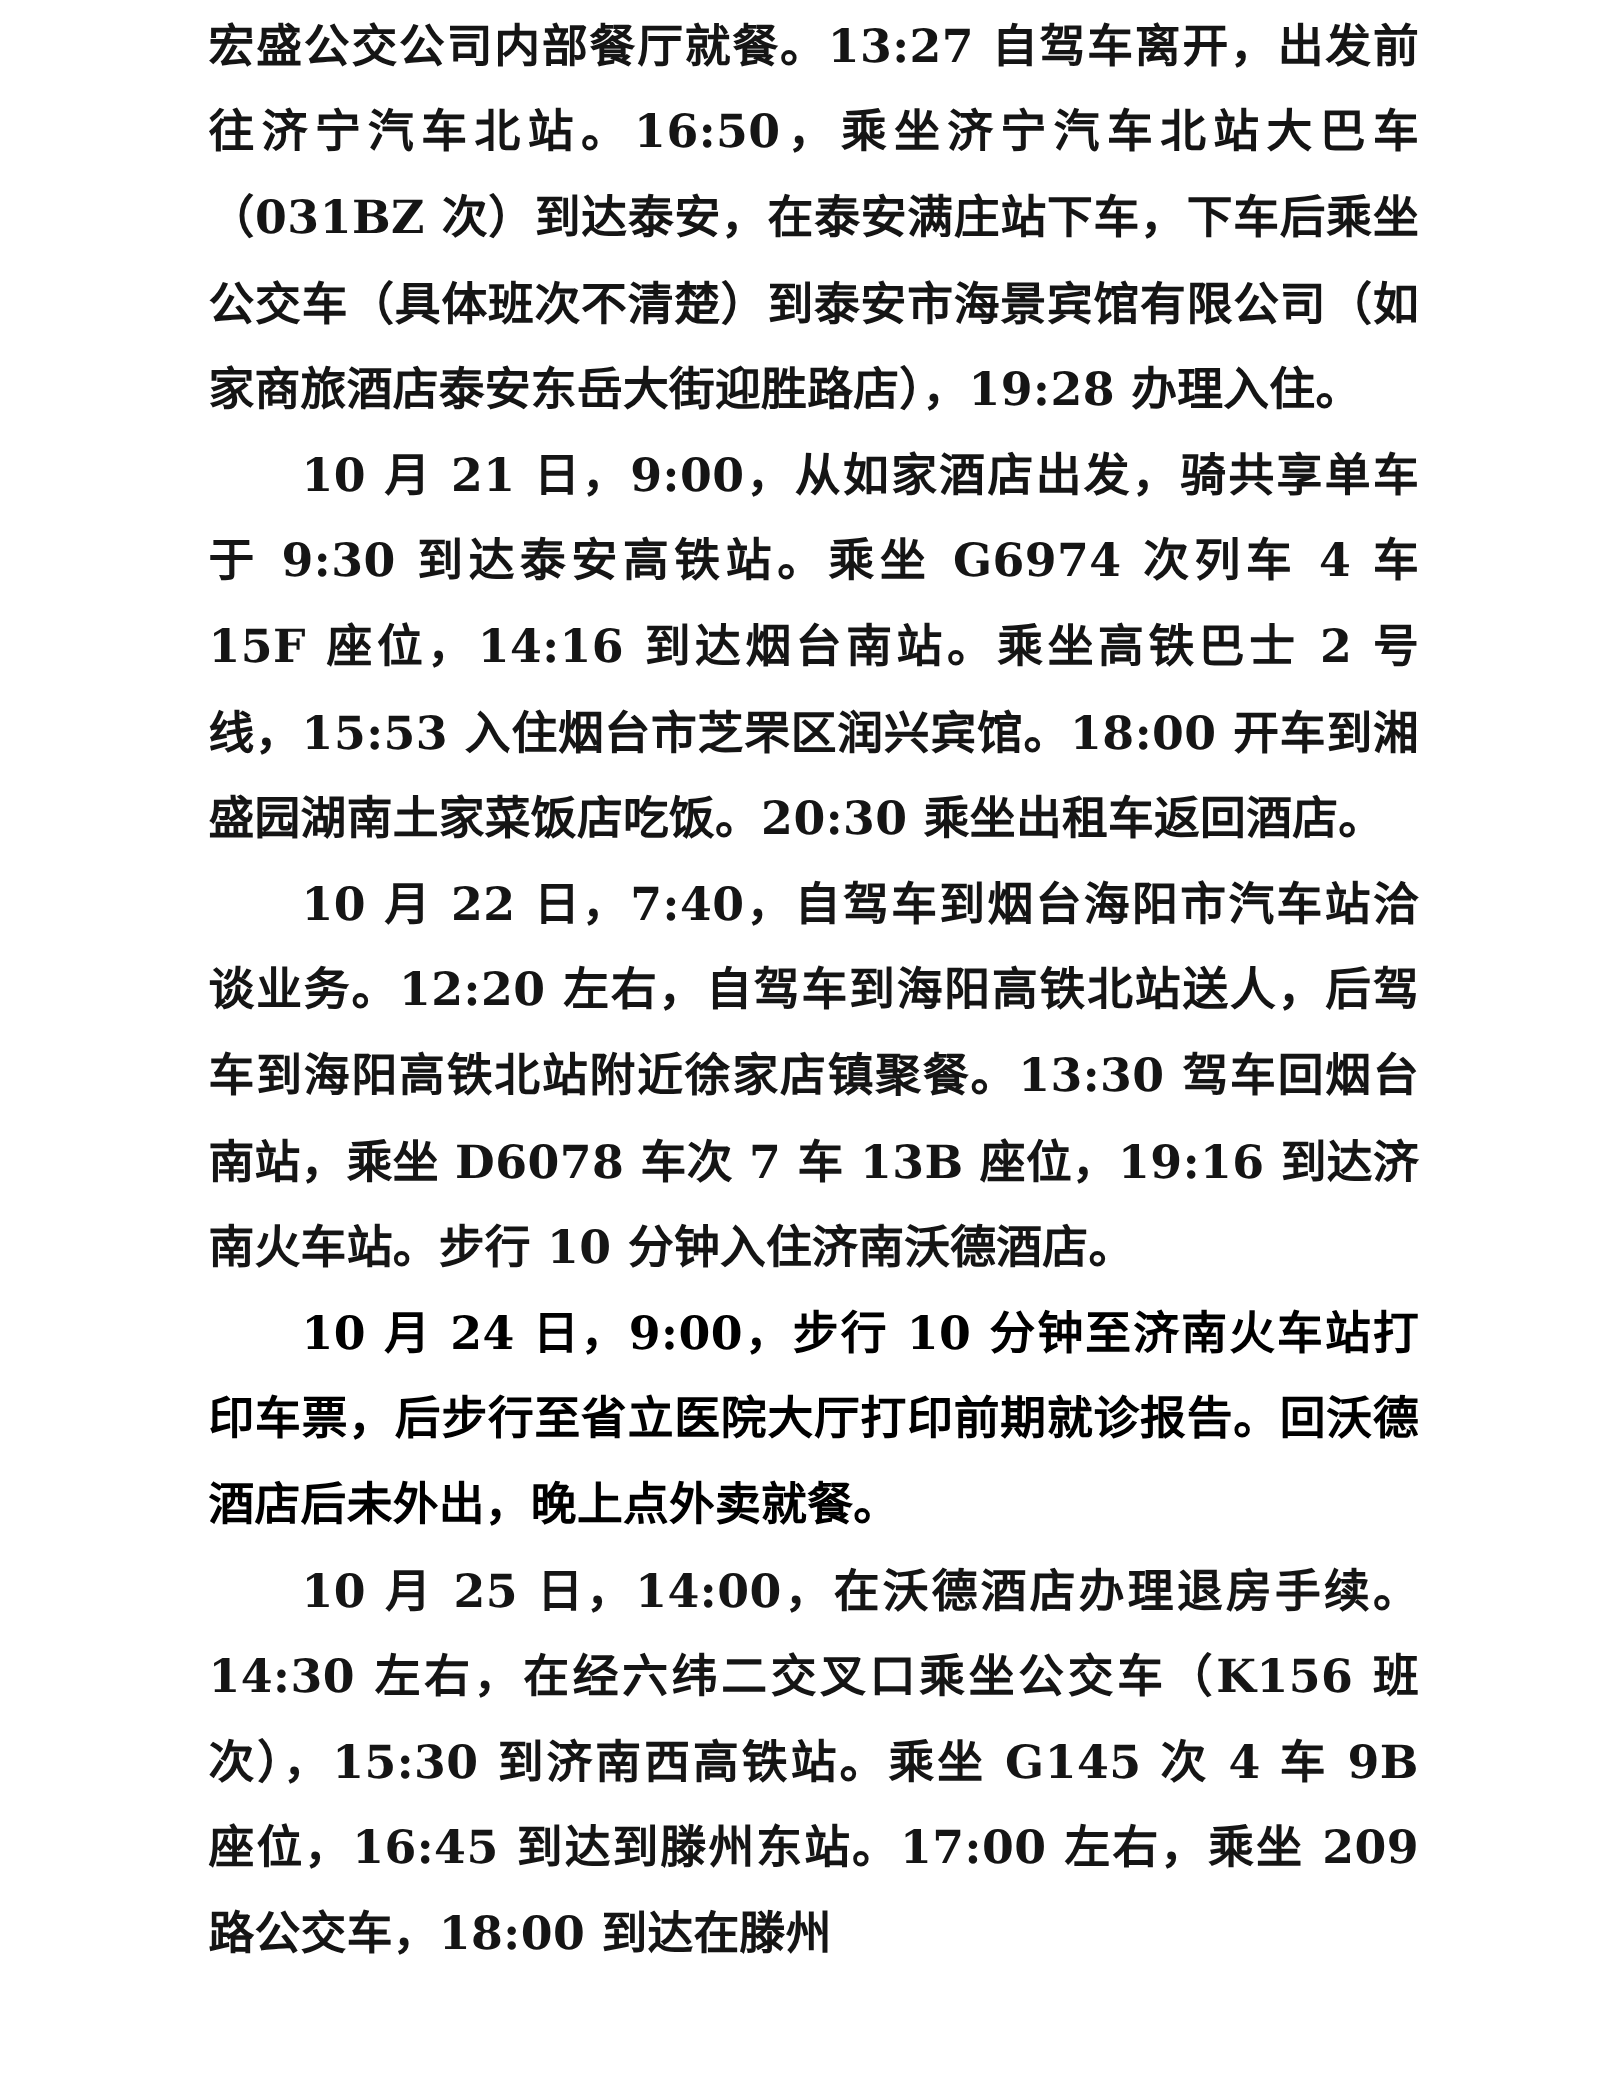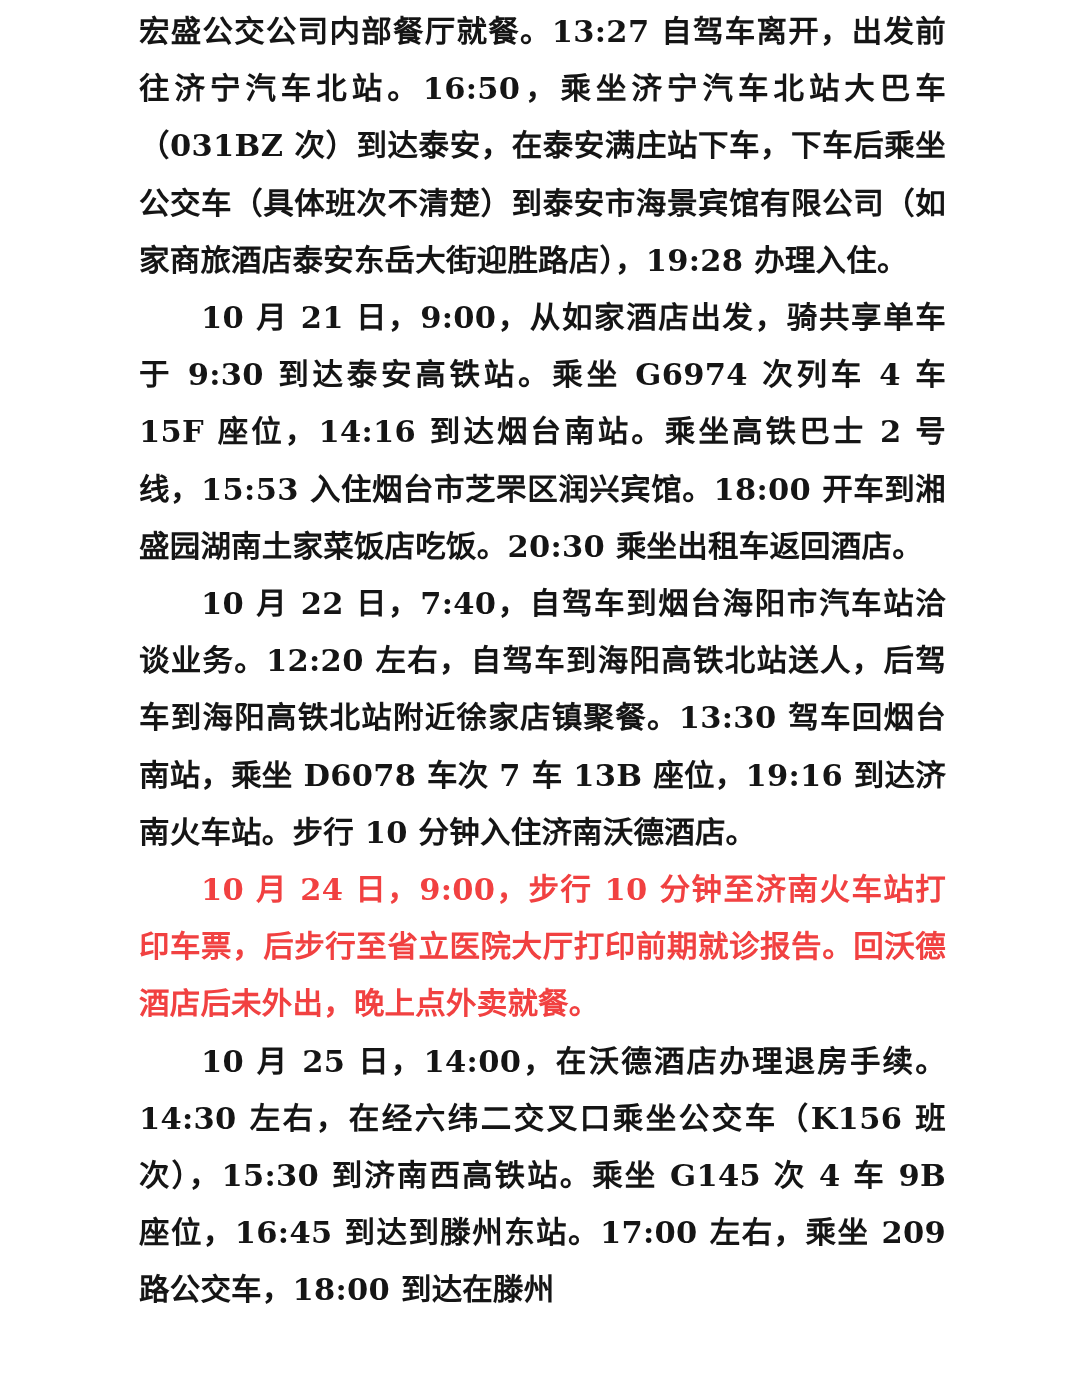--- a/index.html
+++ b/index.html
@@ -65,18 +65,18 @@
 <div id="page" style="background: rgb(255, 255, 255);">
   <div id="text-column">
 
     <p class="para" style="color: rgb(25, 25, 25);">宏盛公交公司内部餐厅就餐。<span class="num">13:27</span> 自驾车离开，出发前往济宁汽车北站。<span class="num">16:50</span>，乘坐济宁汽车北站大巴车（<span class="num">031BZ</span> 次）到达泰安，在泰安满庄站下车，下车后乘坐公交车（具体班次不清楚）到泰安市海景宾馆有限公司（如家商旅酒店泰安东岳大街迎胜路店），<span class="num">19:28</span> 办理入住。</p>
 
     <p class="para indent" style="color: rgb(25, 25, 25);"><span class="num">10</span> 月 <span class="num">21</span> 日，<span class="num">9:00</span>，从如家酒店出发，骑共享单车于 <span class="num">9:30</span> 到达泰安高铁站。乘坐 <span class="num">G6974</span> 次列车 <span class="num">4</span> 车 <span class="num">15F</span> 座位，<span class="num">14:16</span> 到达烟台南站。乘坐高铁巴士 <span class="num">2</span> 号线，<span class="num">15:53</span> 入住烟台市芝罘区润兴宾馆。<span class="num">18:00</span> 开车到湘盛园湖南土家菜饭店吃饭。<span class="num">20:30</span> 乘坐出租车返回酒店。</p>
 
     <p class="para indent" style="color: rgb(25, 25, 25);"><span class="num">10</span> 月 <span class="num">22</span> 日，<span class="num">7:40</span>，自驾车到烟台海阳市汽车站洽谈业务。<span class="num">12:20</span> 左右，自驾车到海阳高铁北站送人，后驾车到海阳高铁北站附近徐家店镇聚餐。<span class="num">13:30</span> 驾车回烟台南站，乘坐 <span class="num">D6078</span> 车次 <span class="num">7</span> 车 <span class="num">13B</span> 座位，<span class="num">19:16</span> 到达济南火车站。步行 <span class="num">10</span> 分钟入住济南沃德酒店。</p>
 
 
-    <p class="para indent" style="color: #ef4444;"><span class="num">10</span> 月 <span class="num">24</span> 日，<span class="num">9:00</span>，步行 <span class="num">10</span> 分钟至济南火车站打印车票，后步行至省立医院大厅打印前期就诊报告。回沃德酒店后未外出，晚上点外卖就餐。</p>
+    <p class="para indent" style="color: #000000;"><span class="num">10</span> 月 <span class="num">24</span> 日，<span class="num">9:00</span>，步行 <span class="num">10</span> 分钟至济南火车站打印车票，后步行至省立医院大厅打印前期就诊报告。回沃德酒店后未外出，晚上点外卖就餐。</p>
 
     <p class="para indent" style="color: rgb(25, 25, 25);"><span class="num">10</span> 月 <span class="num">25</span> 日，<span class="num">14:00</span>，在沃德酒店办理退房手续。<span class="num">14:30</span> 左右，在经六纬二交叉口乘坐公交车（<span class="num">K156</span> 班次），<span class="num">15:30</span> 到济南西高铁站。乘坐 <span class="num">G145</span> 次 <span class="num">4</span> 车 <span class="num">9B</span> 座位，<span class="num">16:45</span> 到达到滕州东站。<span class="num">17:00</span> 左右，乘坐 <span class="num">209</span> 路公交车，<span class="num">18:00</span> 到达在滕州</p>
 
   </div>
 </div>
 
 </body></html>

